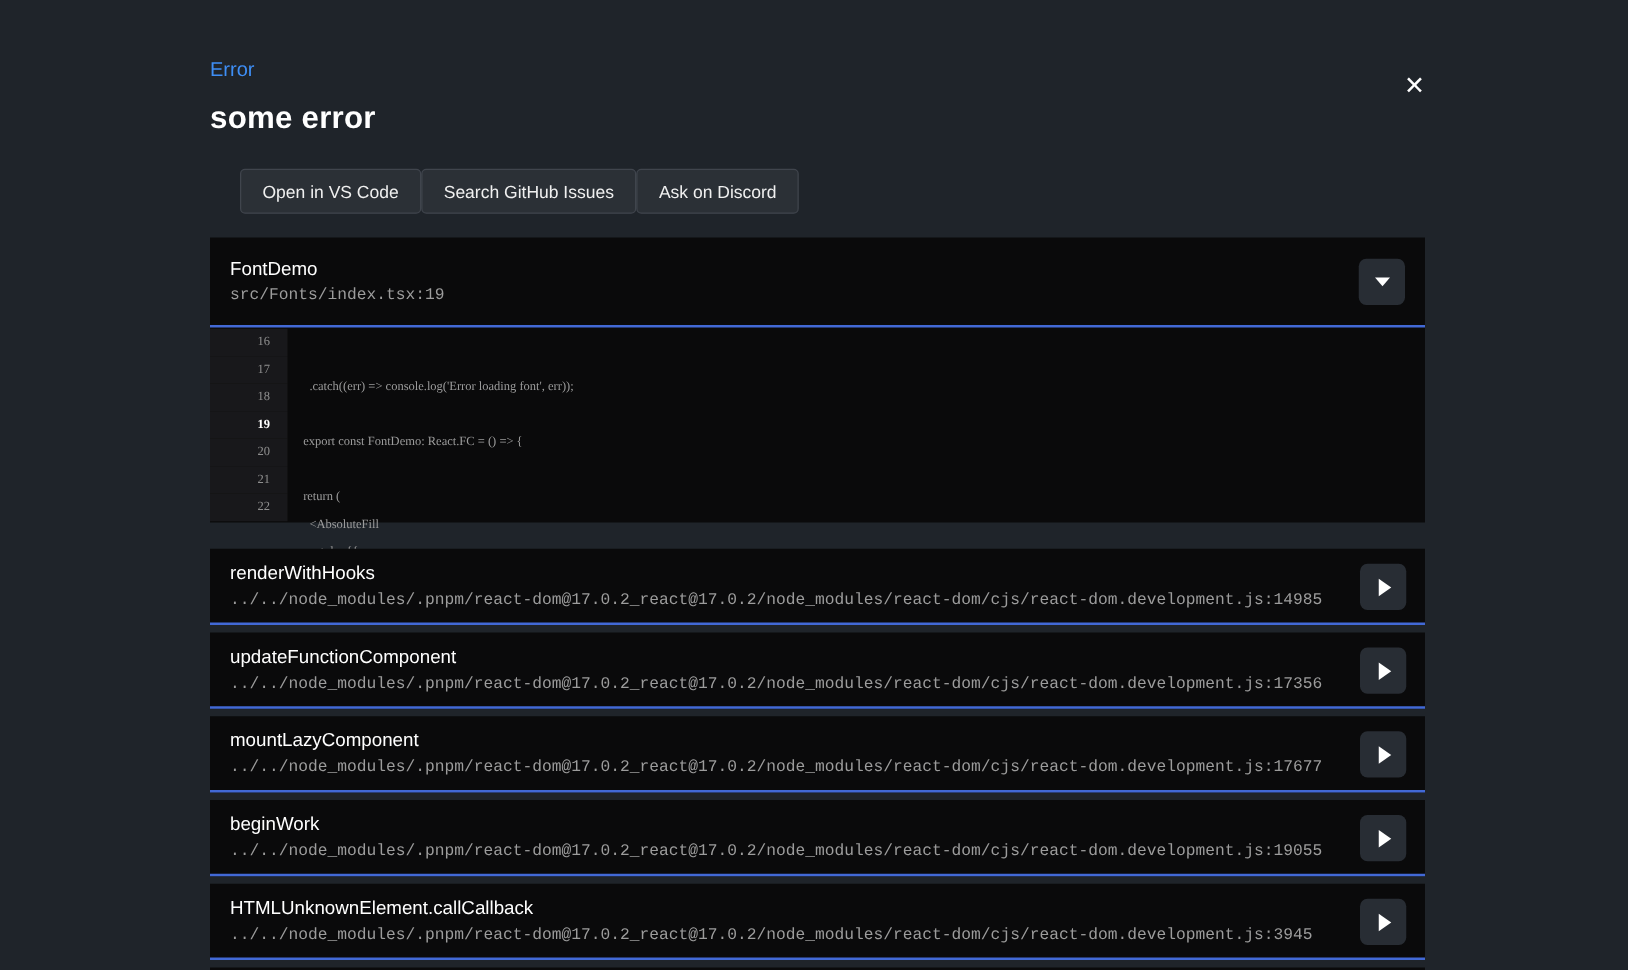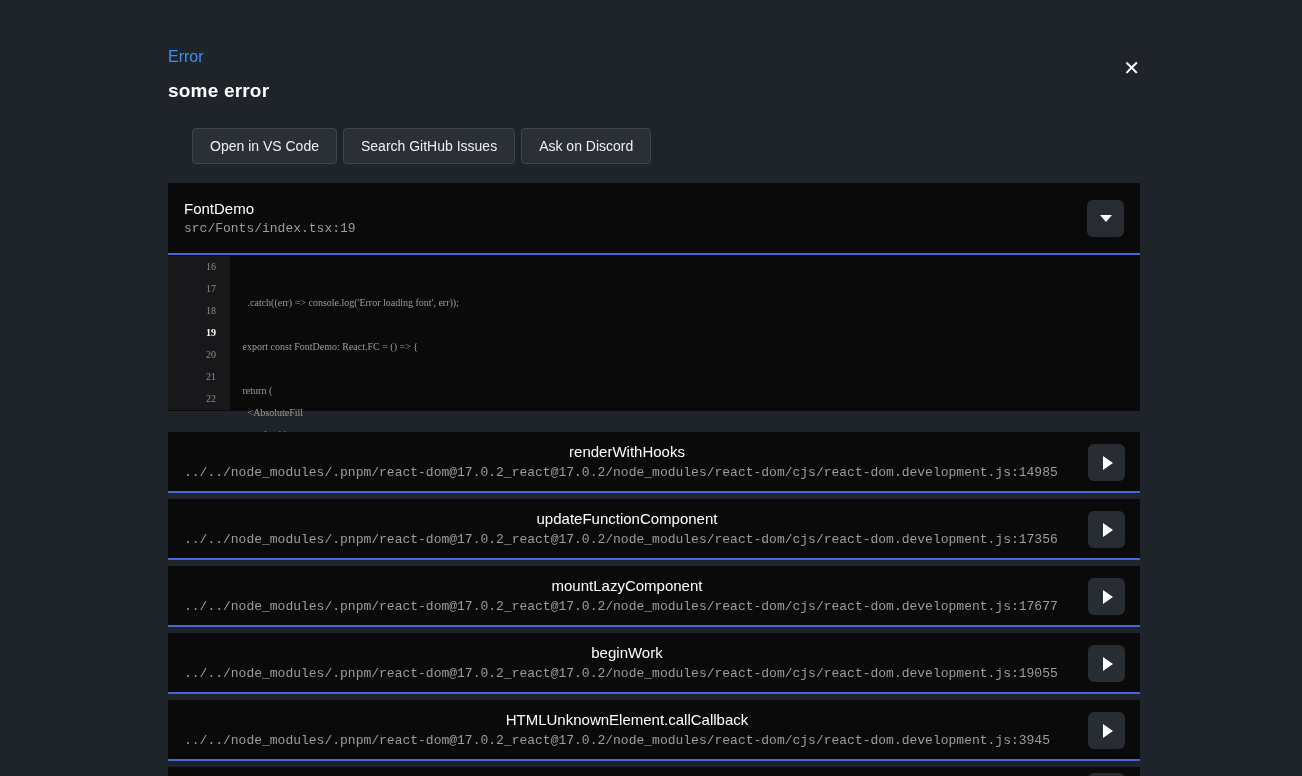--- a/index.html
+++ b/index.html
@@ -30,26 +30,26 @@
     font-family: "DejaVu Sans", sans-serif;
   }
   .kicker {
     color: #3e8ef5;
     font-size: 16px;
     font-weight: normal;
     margin-bottom: 14px;
   }
   .title {
     color: #ffffff;
-    font-size: 19px;
+    font-size: 25px;
     font-weight: bold;
     margin-bottom: 26px;
     letter-spacing: 0.2px;
   }
-  .actions { display: flex; gap: 6px; margin-bottom: 19px; padding-left: 24px; }
+  .actions { display: flex; margin-bottom: 19px; padding-left: 24px; }
   .actions button {
     background: #2b3036;
     border: 1px solid #40454d;
     border-radius: 4px;
     color: #f0f0f0;
     font-family: "Liberation Sans", sans-serif;
     font-size: 14px;
     padding: 9px 17px;
     height: 36px;
     cursor: pointer;
@@ -128,21 +128,21 @@
   .stack-list { margin-top: 21px; }
   .frame {
     position: relative;
     background: #0a0a0b;
     width: 972px;
     height: 61px;
     border-bottom: 2px solid #4269d6;
     margin-bottom: 6px;
     padding: 11px 70px 0 16px;
   }
-  .frame-fn { font-size: 15px; color: #ffffff; margin-bottom: 5px; text-align: center; }
+  .frame-fn { font-size: 15px; color: #ffffff; margin-bottom: 5px; }
   .frame-path {
     font-family: "Liberation Mono", monospace;
     font-size: 13px;
     color: #9c9c9c;
     white-space: nowrap;
   }
   .frame .icon-btn {
     position: absolute;
     right: 15px;
     top: 12px;

